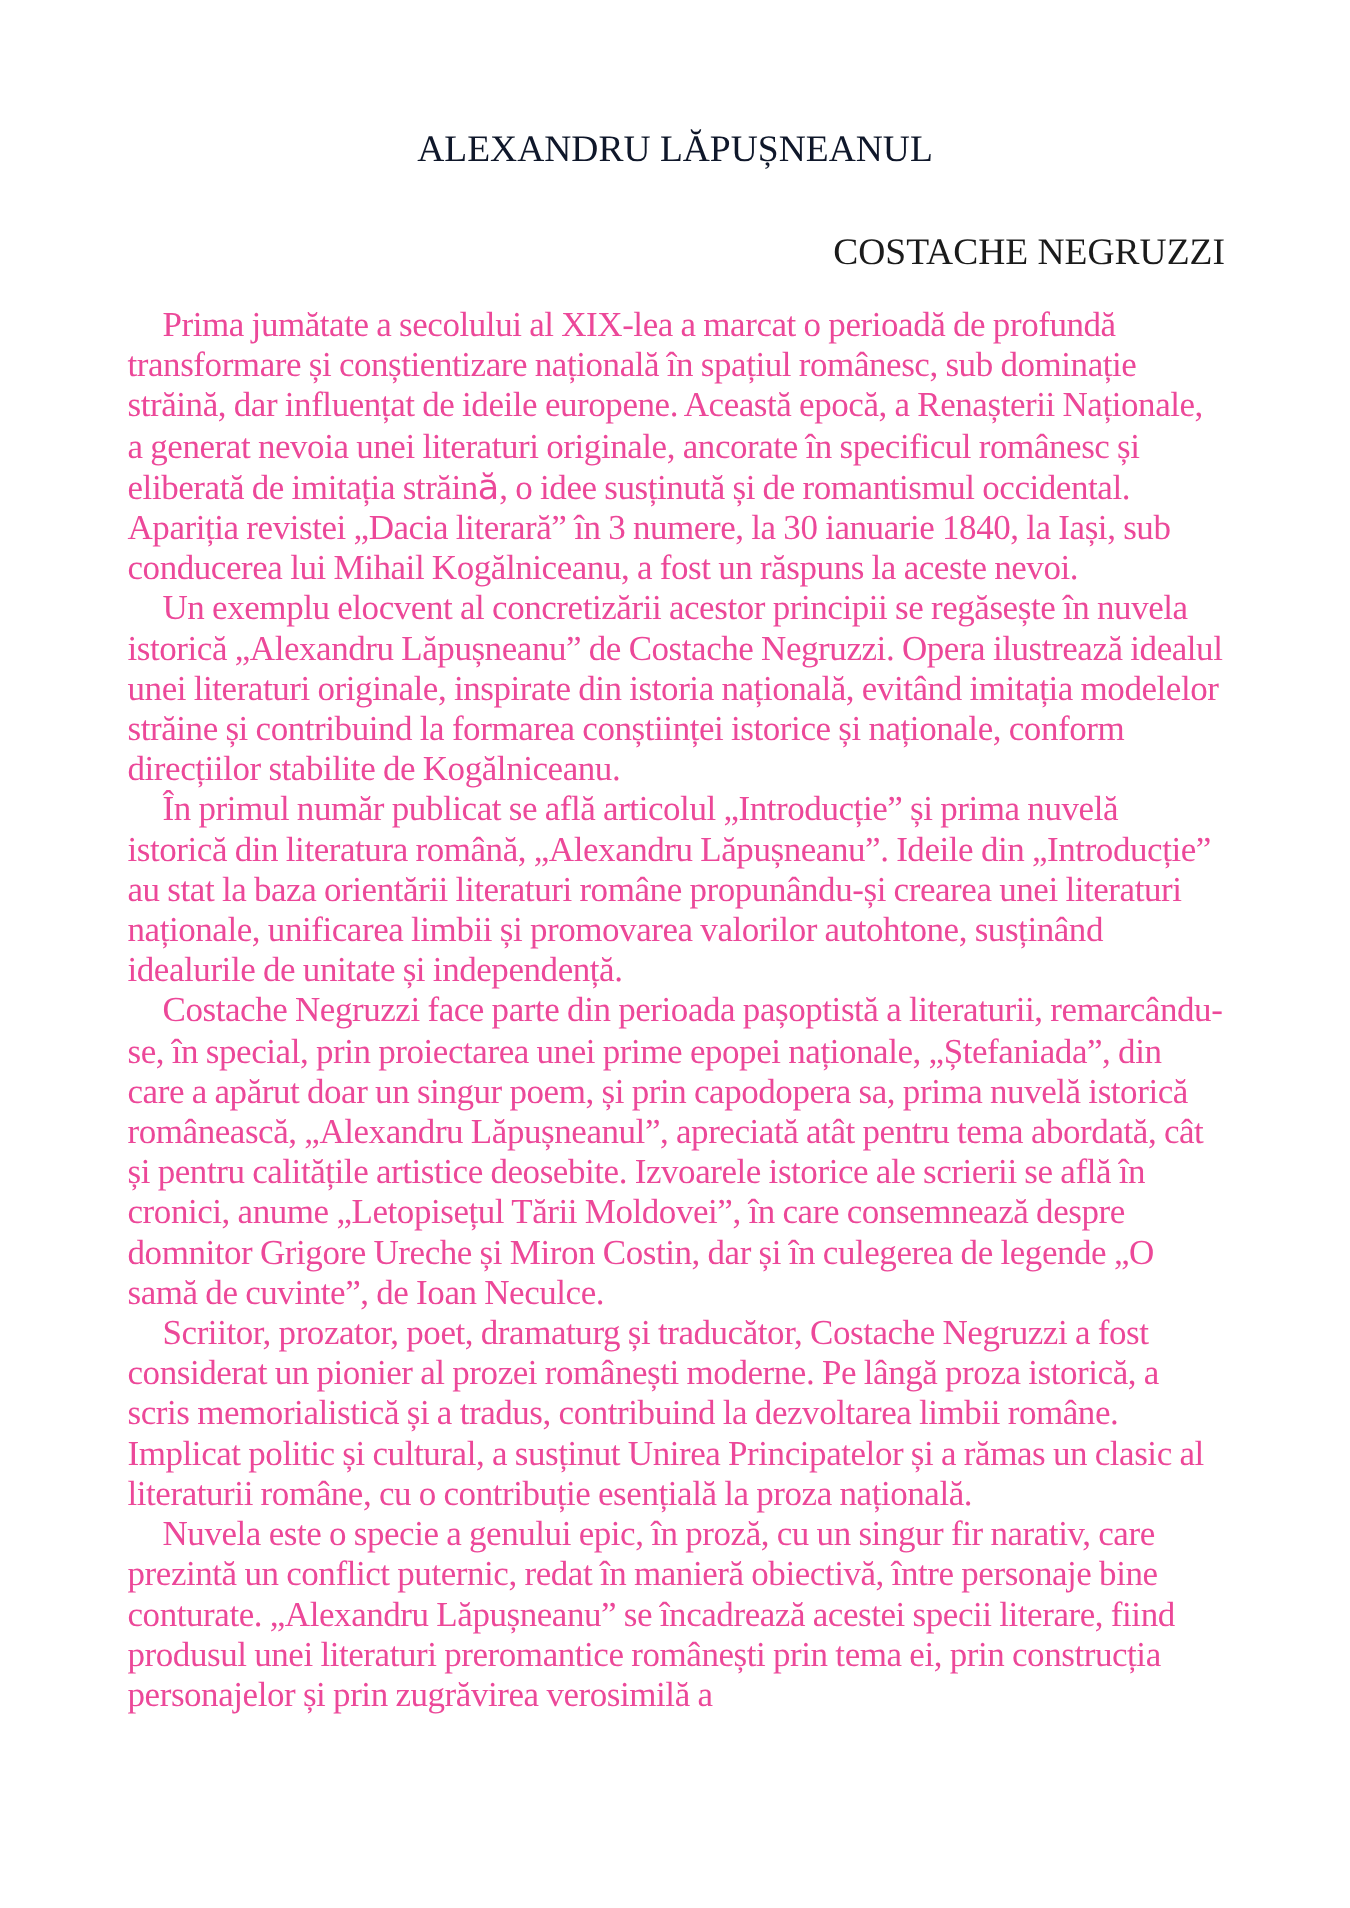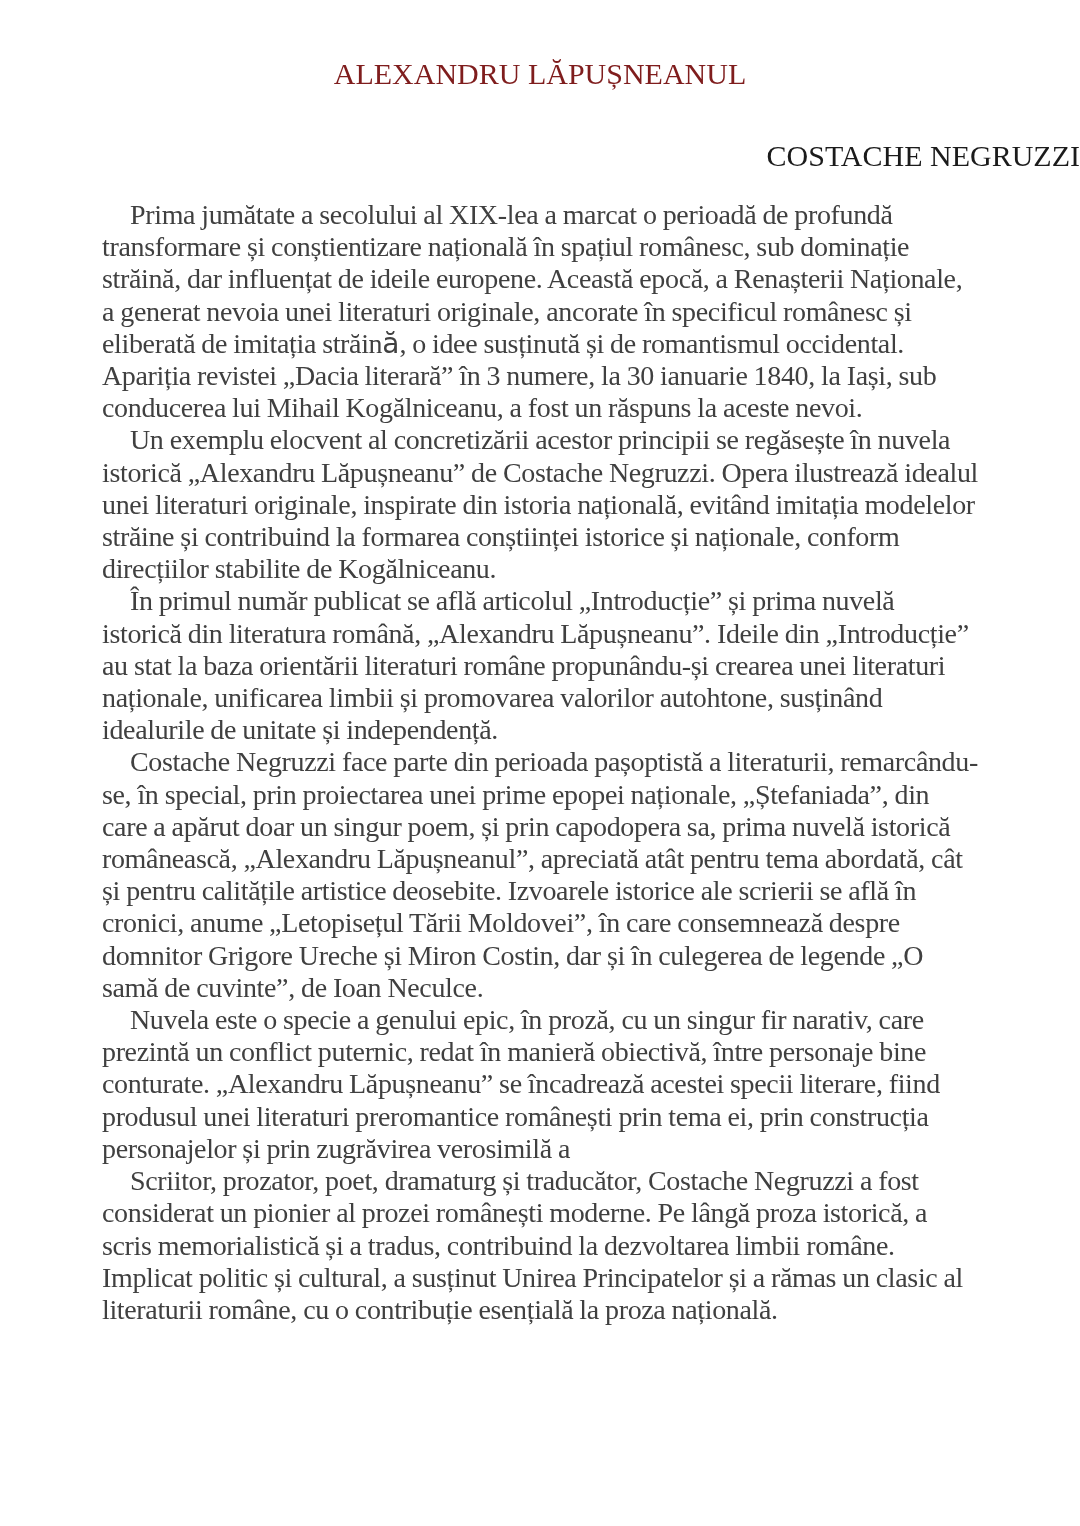--- a/index.html
+++ b/index.html
@@ -13,64 +13,65 @@
   .page {
     position: relative;
     width: 1080px;
     height: 1526px;
     background: #ffffff;
     color: #1b1b1b;
     font-family: "Liberation Serif", "DejaVu Serif", serif;
   }
   .title {
     margin: 0;
-    padding-top: 57px;
+    padding-top: 103px;
     font-size: 30px;
     font-weight: normal;
     line-height: 34px;
     text-align: center;
     letter-spacing: 0px;
-    color: #7f1d1d;
+    color: #0f172a;
   }
   .author {
     margin-top: 48px;
     font-size: 30px;
     line-height: 34px;
     text-align: right;
+    padding-right: 100px;
     color: #1b1b1b;
   }
   .content {
     margin-top: 26px;
     margin-left: 102px;
     width: 876px;
   }
   .content p {
     margin: 0;
     padding: 0;
     font-size: 28px;
     line-height: 32.2px;
     text-indent: 28px;
     text-align: left;
     letter-spacing: -0.35px;
     word-spacing: -0.5px;
-    color: #404040;
+    color: #ec4899;
   }
   
   .alt-glyph {
     font-family: "DejaVu Sans", sans-serif;
     letter-spacing: 0;
   }
 </style>
 </head>
 <body>
 
 <div class="page">
   <h1 class="title">ALEXANDRU LĂPUȘNEANUL</h1>
   <div class="author">COSTACHE NEGRUZZI</div>
   <div class="content">
     <p><span>Prima jumătate a secolului al XIX-lea a marcat o perioadă de profundă transformare și conștientizare națională în spațiul românesc, sub dominație străină, dar influențat de ideile europene. Această epocă, a Renașterii Naționale, a generat nevoia unei literaturi originale, ancorate în specificul românesc și eliberată de imitația străin</span><span class="alt-glyph">ă</span><span>, o idee susținută și de romantismul occidental. Apariția revistei „Dacia literară” în 3 numere, la 30 ianuarie 1840, la Iași, sub conducerea lui Mihail Kogălniceanu, a fost un răspuns la aceste nevoi.</span></p>
     <p>Un exemplu elocvent al concretizării acestor principii se regăsește în nuvela istorică „Alexandru Lăpușneanu” de Costache Negruzzi. Opera ilustrează idealul unei literaturi originale, inspirate din istoria națională, evitând imitația modelelor străine și contribuind la formarea conștiinței istorice și naționale, conform direcțiilor stabilite de Kogălniceanu.</p>
     <p>În primul număr publicat se află articolul „Introducție” și prima nuvelă istorică din literatura română, „Alexandru Lăpușneanu”. Ideile din „Introducție” au stat la baza orientării literaturi române propunându-și crearea unei literaturi naționale, unificarea limbii și promovarea valorilor autohtone, susținând idealurile de unitate și independență.</p>
     <p>Costache Negruzzi face parte din perioada pașoptistă a literaturii, remarcându-se, în special, prin proiectarea unei prime epopei naționale, „Ștefaniada”, din care a apărut doar un singur poem, și prin capodopera sa, prima nuvelă istorică românească, „Alexandru Lăpușneanul”, apreciată atât pentru tema abordată, cât și pentru calitățile artistice deosebite. Izvoarele istorice ale scrierii se află în cronici, anume „Letopisețul Tării Moldovei”, în care consemnează despre domnitor Grigore Ureche și Miron Costin, dar și în culegerea de legende „O samă de cuvinte”, de Ioan Neculce.</p>
+    <p>Scriitor, prozator, poet, dramaturg și traducător, Costache Negruzzi a fost considerat un pionier al prozei românești moderne. Pe lângă proza istorică, a scris memorialistică și a tradus, contribuind la dezvoltarea limbii române. Implicat politic și cultural, a susținut Unirea Principatelor și a rămas un clasic al literaturii române, cu o contribuție esențială la proza națională.</p>
     <p>Nuvela este o specie a genului epic, în proză, cu un singur fir narativ, care prezintă un conflict puternic, redat în manieră obiectivă, între personaje bine conturate. „Alexandru Lăpușneanu” se încadrează acestei specii literare, fiind produsul unei literaturi preromantice românești prin tema ei, prin construcția personajelor și prin zugrăvirea verosimilă a</p>
-    <p>Scriitor, prozator, poet, dramaturg și traducător, Costache Negruzzi a fost considerat un pionier al prozei românești moderne. Pe lângă proza istorică, a scris memorialistică și a tradus, contribuind la dezvoltarea limbii române. Implicat politic și cultural, a susținut Unirea Principatelor și a rămas un clasic al literaturii române, cu o contribuție esențială la proza națională.</p>
   </div>
 </div>
 
 </body></html>

